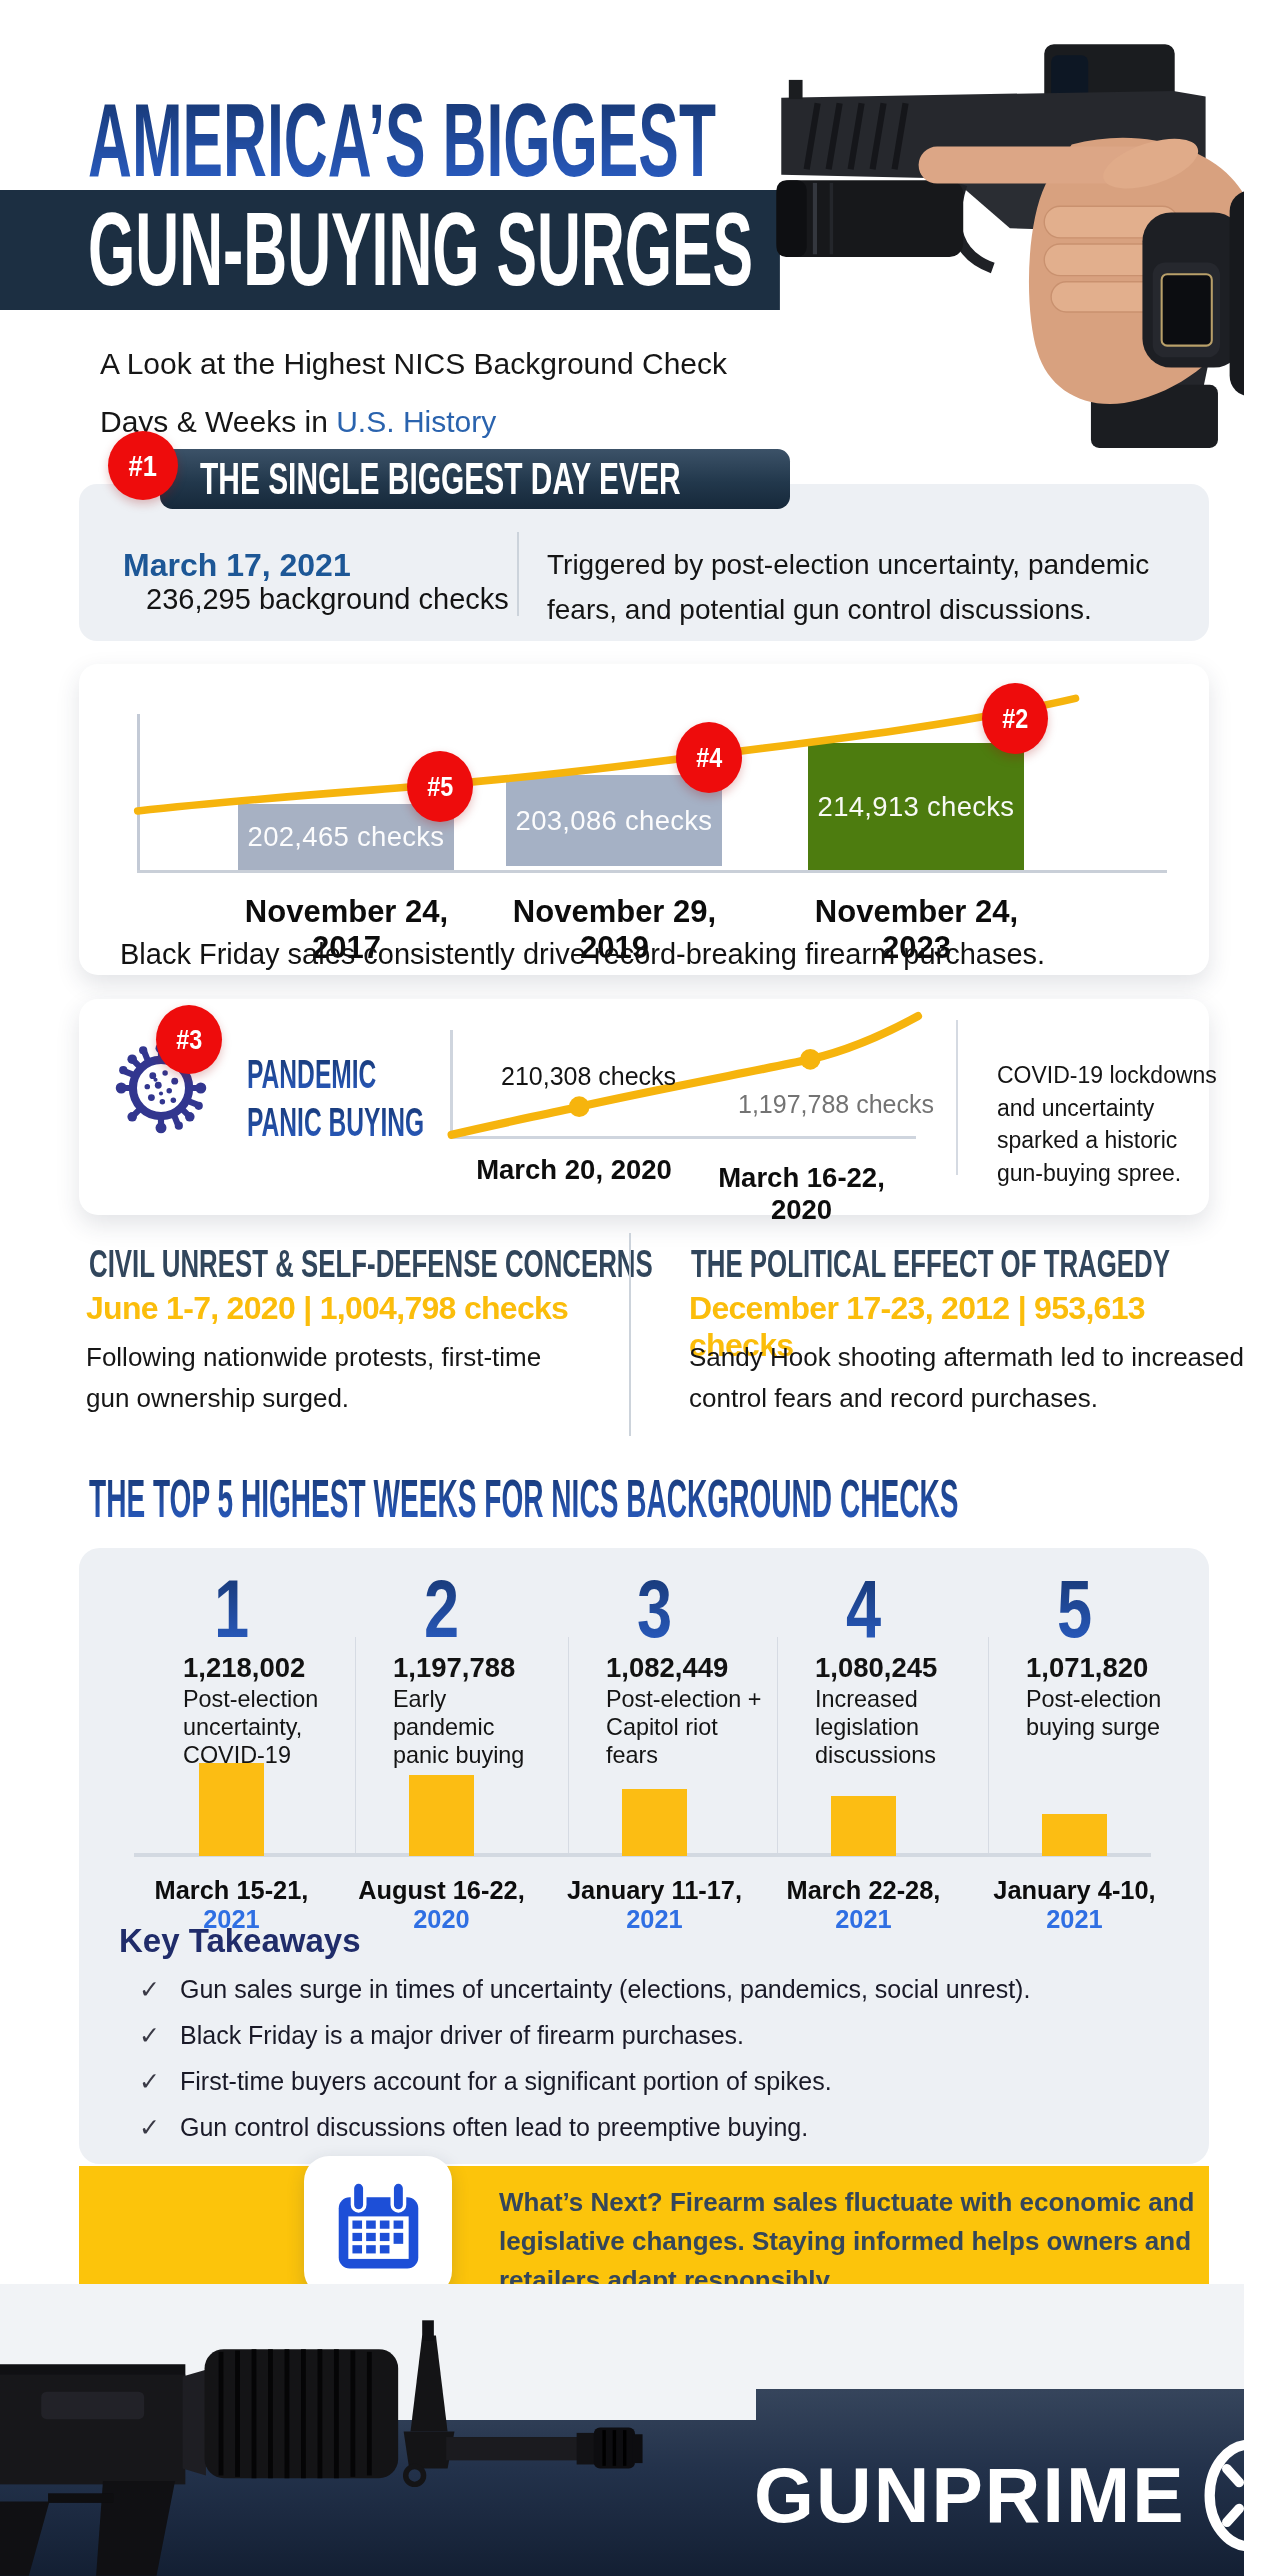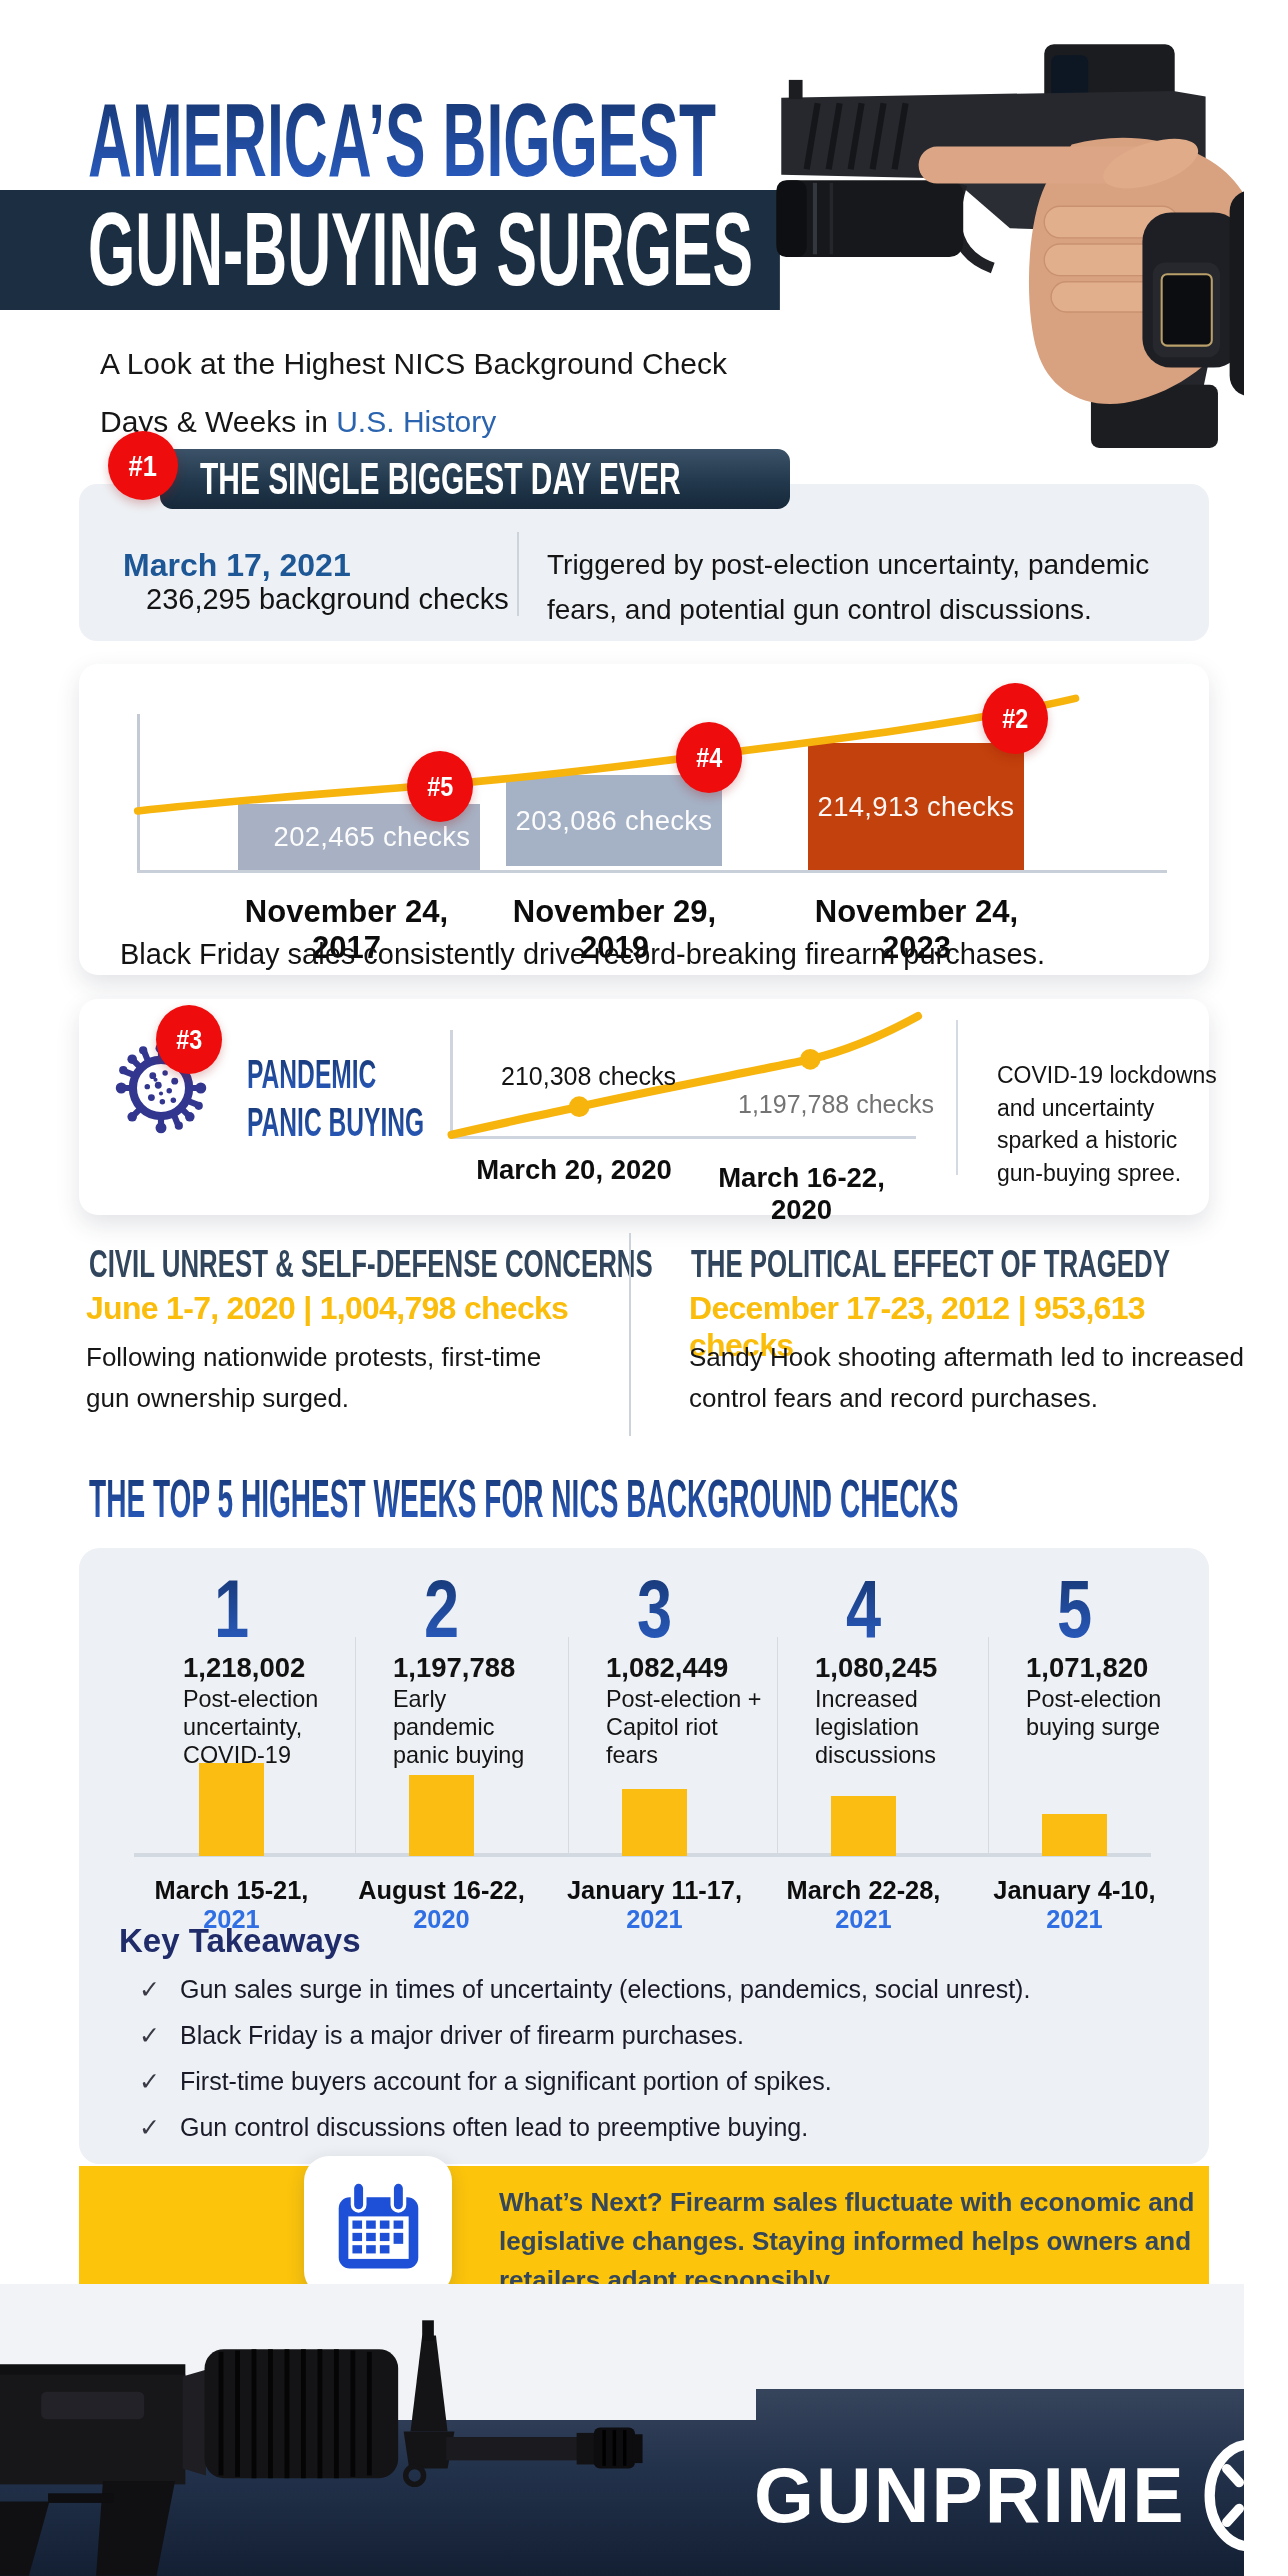--- a/index.html
+++ b/index.html
@@ -109,27 +109,27 @@
   </div>
   <div class="abs divline" style="left:517px;top:532px;width:2.1px;height:84px;"></div>
   <div class="abs" style="left:547px;top:543px;width:659px;font-size:28px;line-height:1.6;color:#141414;">
     <span>Triggered by post-election uncertainty, pandemic fears, and potential gun control discussions.</span>
   </div>
 
   <div class="abs wcard" style="left:79px;top:664px;width:1130px;height:311px;">
     <div class="abs" style="left:58px;top:50px;width:2.7px;height:156px;background:#c3cad6;"></div>
     <div class="abs" style="left:58px;top:206px;width:1030px;height:3.4px;background:#c9cfd8;"></div>
 
-    <div class="abs" style="left: 159px; bottom: 105px; width: 216px; background: rgb(167, 177, 195); display: flex; align-items: center; justify-content: center; height: 66px; padding-left: 26px;">
+    <div class="abs" style="left: 159px; bottom: 105px; width: 216px; background: rgb(167, 177, 195); display: flex; align-items: center; justify-content: center; height: 66px;">
       <span class="bar-label">202,465  checks</span>
     </div>
     <div class="abs" style="left: 427px; bottom: 109px; width: 216px; background: rgb(165, 177, 197); display: flex; align-items: center; justify-content: center; height: 91px;">
       <span class="bar-label">203,086 checks</span>
     </div>
-    <div class="abs" style="left: 729px; bottom: 105px; width: 216px; background: #c2410c; display: flex; align-items: center; justify-content: center; height: 127px;">
+    <div class="abs" style="left: 729px; bottom: 105px; width: 216px; background: #4d7c0f; display: flex; align-items: center; justify-content: center; height: 127px;">
       <span class="bar-label">214,913 checks</span>
     </div>
 
     <svg class="abs" width="1130" height="311" viewBox="0 0 1645 453" style="left:0;top:0;pointer-events:none;">
       <path d="M85 214 C 250 196, 400 186, 522 176 C 660 165, 800 148, 914 133 C 1100 110, 1300 85, 1451 50" fill="none" stroke="#f6b40d" stroke-width="11" stroke-linecap="round"></path>
     </svg>
 
     <div class="abs badge" style="left:328px;top:87px;width:66px;height:71px;font-size:27.5px;">
       <span>#5</span>
     </div>

